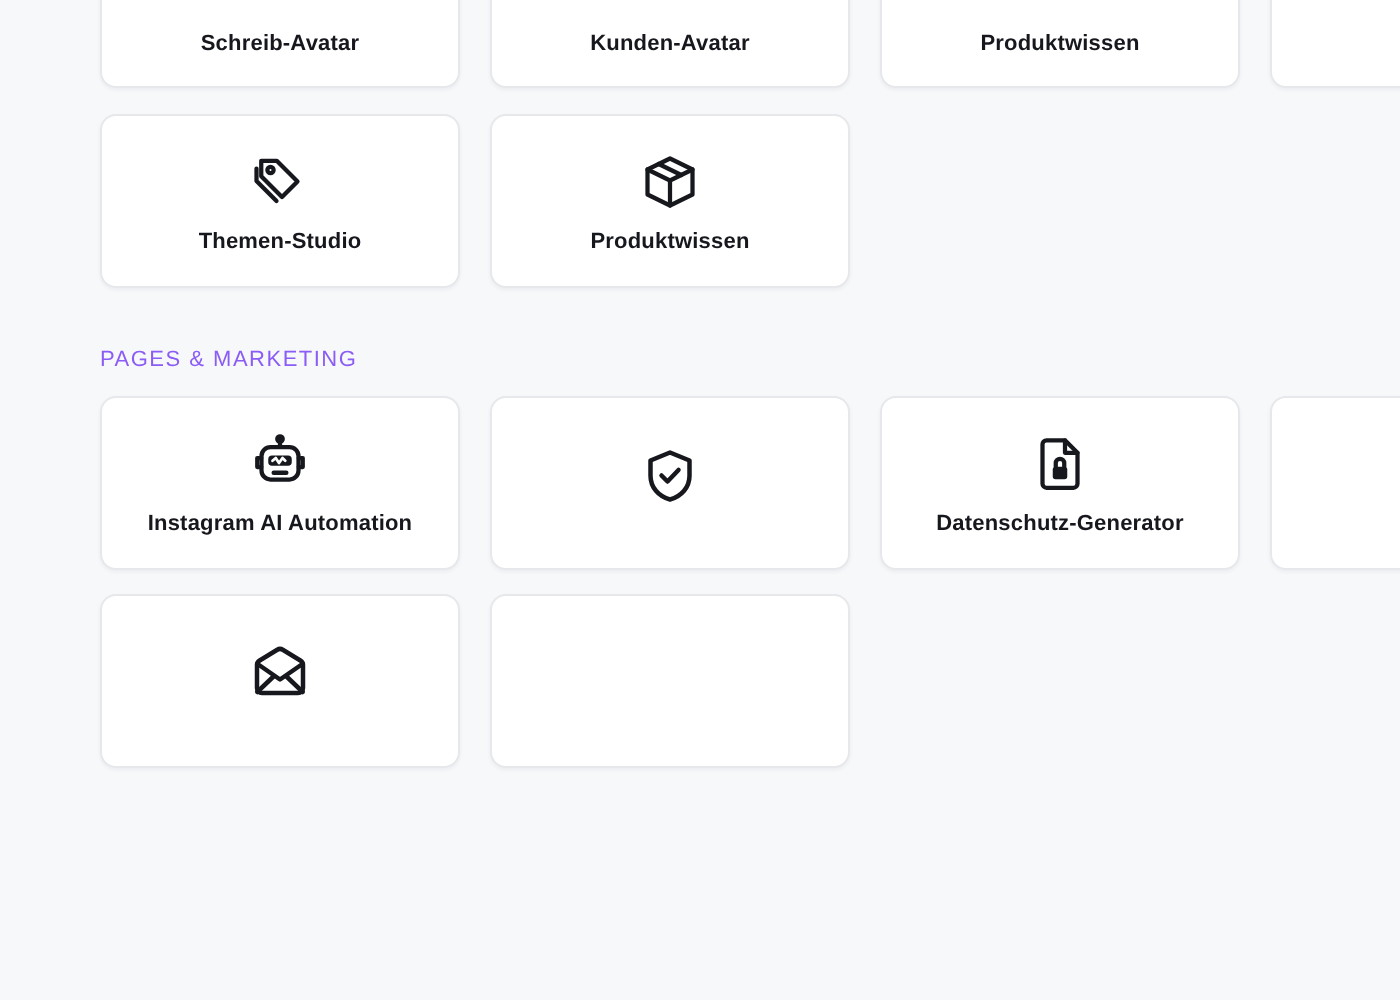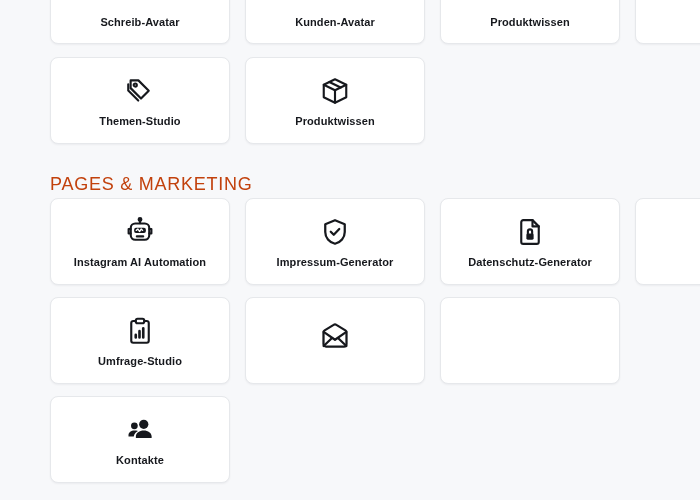--- a/index.html
+++ b/index.html
@@ -55,22 +55,22 @@
 
   .row2 { top: 57px; }
   .row3 { top: 198px; }
   .row4 { top: 297px; }
   .row5 { top: 396px; }
 
   .section-title {
     position: absolute;
     left: 50px;
     top: 174px;
-    font-size: 18px;
-    color: #c2410c;
+    font-size: 11px;
+    color: #8b5cf6;
     letter-spacing: 0.75px;
     font-weight: normal;
   }
 </style>
 </head>
 <body>
 
 <div id="app">
 
   <div class="grid-row row-clip">
@@ -137,21 +137,20 @@
       <span class="lbl">Instagram AI Automation</span>
     </div>
 
     <div class="card">
       <span class="ico">
         <svg width="30" height="30" viewBox="0 0 24 24" fill="none" stroke="#16181d" stroke-width="1.8" stroke-linecap="round" stroke-linejoin="round">
           <path d="M12 2.6 4.2 5.8v6.1c0 4.6 3.2 8.3 7.8 9.5 4.6-1.2 7.8-4.9 7.8-9.5V5.8z"></path>
           <path d="M8.6 11.8l2.4 2.4 4.4-4.6"></path>
         </svg>
       </span>
-      <span class="lbl">Impressum-Generator</span>
     </div>
 
     <div class="card">
       <span class="ico">
         <svg width="30" height="30" viewBox="0 0 24 24" fill="none" stroke="#16181d" stroke-width="1.7" stroke-linecap="round" stroke-linejoin="round">
           <path d="M14 2.5H6.6a1.6 1.6 0 0 0-1.6 1.6v15.8a1.6 1.6 0 0 0 1.6 1.6h10.8a1.6 1.6 0 0 0 1.6-1.6V7.5z"></path>
           <path d="M14 2.5v5h5"></path>
           <rect x="9.1" y="13.1" width="5.8" height="5" rx="1.1" fill="#16181d" stroke="none"></rect>
           <path d="M10.3 13.1v-1.5a1.7 1.7 0 0 1 3.4 0v1.5"></path>
         </svg>
@@ -160,54 +159,30 @@
     </div>
 
     <div class="card">
       
     </div>
   </div>
 
   <div class="grid-row row4">
 
 
-    <div class="card">
-      <span class="ico">
-        <svg width="30" height="30" viewBox="0 0 24 24" fill="none" stroke="#16181d" stroke-width="1.7" stroke-linecap="round" stroke-linejoin="round">
-          <rect x="8.6" y="2.2" width="6.8" height="3.6" rx="1.4"></rect>
-          <path d="M8.6 4H6.6A1.6 1.6 0 0 0 5 5.6v14.2a1.6 1.6 0 0 0 1.6 1.6h10.8a1.6 1.6 0 0 0 1.6-1.6V5.6A1.6 1.6 0 0 0 17.4 4h-2"></path>
-          <path d="M8.6 17.2v-2.1M11.6 17.2v-5.1M14.6 17.2v-7.4" stroke-width="2.1"></path>
-        </svg>
-      </span>
-      <span class="lbl">Umfrage-Studio</span>
-    </div>
 
     <div class="card">
       <span class="ico">
         <svg width="30" height="30" viewBox="0 0 24 24" fill="none" stroke="#16181d" stroke-width="1.8" stroke-linecap="round" stroke-linejoin="round">
           <path d="M2.8 8.4a2 2 0 0 1 .9-1.7l7.2-4.4a2 2 0 0 1 2.2 0l7.2 4.4a2 2 0 0 1 .9 1.7v9.2a2 2 0 0 1-2 2H4.8a2 2 0 0 1-2-2z"></path>
           <path d="M2.9 7.9 12 14.2l9.1-6.3"></path>
           <path d="M2.9 19.2 9.4 13M21.1 19.2 14.6 13"></path>
         </svg>
       </span>
     </div>
 
     <div class="card">
       
     </div>
   </div>
 
-  <div class="grid-row row5">
-
-    <div class="card">
-      <span class="ico">
-        <svg width="30" height="30" viewBox="0 0 24 24" fill="#16181d" stroke="none">
-          <circle cx="15" cy="7.4" r="3.7"></circle>
-          <path d="M15 12.3c-3.5 0-6.3 2.1-6.3 4.7v1.3h12.6v-1.3c0-2.6-2.8-4.7-6.3-4.7z"></path>
-          <circle cx="7.5" cy="8.6" r="2.7"></circle>
-          <path d="M7.5 12.4c-2.6 0-4.7 1.6-4.7 3.6v1.1h4.2c0.3-2 1.6-3.6 3.4-4.4-0.9-0.2-1.9-0.3-2.9-0.3z"></path>
-        </svg>
-      </span>
-      <span class="lbl">Kontakte</span>
-    </div>
-  </div>
 
 </div>
 
 </body></html>

